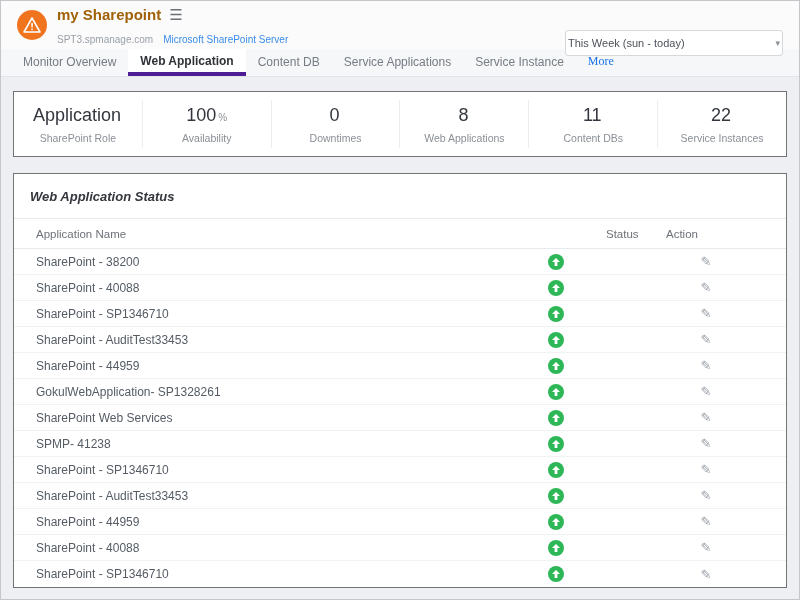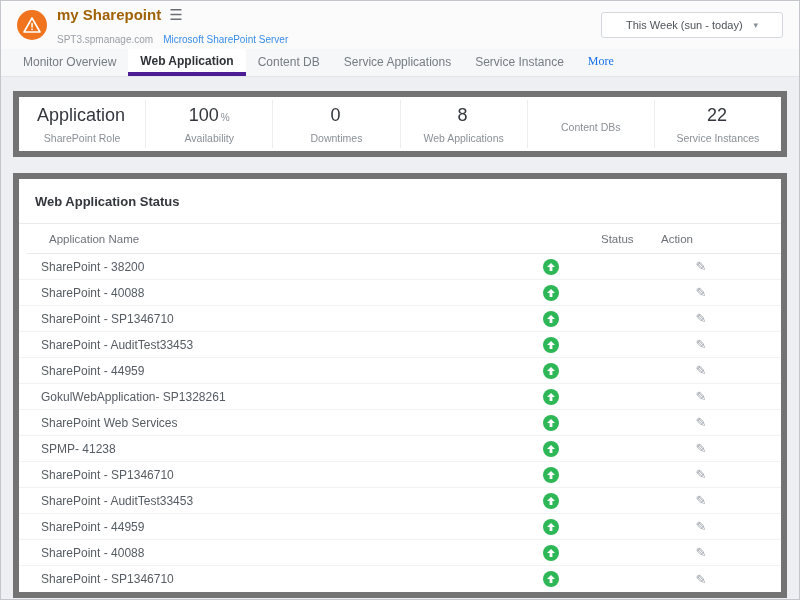--- a/index.html
+++ b/index.html
@@ -19,66 +19,66 @@
     display:flex; align-items:center; justify-content:center; flex:0 0 auto;
   }
   .title-block { margin-left:10px; }
   .title-row { display:flex; align-items:center; gap:8px; }
   .page-title { font-size:15px; font-weight:bold; color:#a16207; }
   .menu-icon { font-size:15px; color:#6b7076; cursor:pointer; line-height:1; }
   .sub-row { display:flex; gap:10px; margin-top:11px; align-items:flex-end; }
   .host-text { font-size:10px; color:#9aa0a6; }
   .server-link { font-size:10px; color:#3b8de8; cursor:pointer; }
   .period-select {
-    position:absolute; right:16px; top:11px; width:182px; height:26px;
+    position:absolute; right:16px; top:29px; width:218px; height:26px;
     border:1px solid #d4d7db; border-radius:3px; background:#fff;
     display:flex; align-items:center; justify-content:space-between;
-    padding:0 24px; font-size:11px; color:#4d535a; cursor:pointer;
+    padding:0 2px; font-size:11px; color:#4d535a; cursor:pointer;
   }
   .caret { font-size:9px; color:#8a9097; }
 
   
   .tabbar {
     height:28px; background:#f6f7f8; border-bottom:1px solid #e2e4e8;
     display:flex; align-items:stretch; padding-left:10px;
   }
   .tab {
     display:flex; align-items:center; padding:0 12px; font-size:12px;
     color:#767c84; cursor:pointer; border-bottom:2px solid transparent;
   }
   .tab.active { color:#2f3338; font-weight:bold; background:#fff; border-bottom:4px solid #4c1d95; }
   .tab.accent { color:#1a73e8;font-family:Liberation Serif, serif; }
 
   
   .content { padding:14px 12px; }
 
-  .card { background:#fff; border:6px solid #737373; }
+  .card { background:#fff; border:1px solid #737373; }
 
   
   .stats { display:flex; height:66px; align-items:center; }
   .stat {
     flex:1; text-align:center; padding:6px 4px;
     border-right:1px solid #ebedf0; height:48px;
     display:flex; flex-direction:column; justify-content:center;
   }
   .stat:last-child { border-right:none; }
   .stat-value { font-size:18px; color:#33373d; }
   .stat-unit { font-size:10px; color:#8a9097; margin-left:2px; }
   .stat-label { font-size:10.5px; color:#8a9097; margin-top:6px; }
 
   
   .table-card { margin-top:16px; }
-  .card-title-row { padding:13px 16px; border-bottom:1px solid #e8eaed; }
+  .card-title-row { padding:13px 16px; border-bottom:1px solid #e8eaed;font-style:italic; }
   .card-title { font-size:13px; font-weight:bold; color:#33373d; }
 
   .grid-row {
     display:grid; grid-template-columns:1fr 100px 60px 80px;
     align-items:center; padding-left:22px; padding-right:40px;
   }
-  .thead { height:30px; border-bottom:1px solid #e8eaed;margin-left:8px; }
+  .thead { height:30px; border-bottom:1px solid #e8eaed; }
   .th { font-size:11.5px; color:#6d737a; }
   .trow { height:26px; border-bottom:1px solid #f0f2f4; }
   .trow:last-child { border-bottom:none; }
   .td-name { font-size:12px; color:#555c64; overflow:hidden; white-space:nowrap; }
   .td-icon { display:flex; justify-content:center; }
   .up-badge {
     width:16px; height:16px; border-radius:50%; background:#2eb757;
     display:flex; align-items:center; justify-content:center;
   }
   .td-action { display:flex; justify-content:center; }
@@ -156,20 +156,21 @@
         <div><span class="stat-value">0</span><span class="stat-unit"></span></div>
         <div class="stat-label">Downtimes</div>
       </div>
 
       <div class="stat">
         <div><span class="stat-value">8</span><span class="stat-unit"></span></div>
         <div class="stat-label">Web Applications</div>
       </div>
 
       <div class="stat">
+        <div><span class="stat-value">11</span><span class="stat-unit"></span></div>
         <div class="stat-label">Content DBs</div>
       </div>
 
       <div class="stat">
         <div><span class="stat-value">22</span><span class="stat-unit"></span></div>
         <div class="stat-label">Service Instances</div>
       </div>
     </div>
 
     <div class="card table-card">

